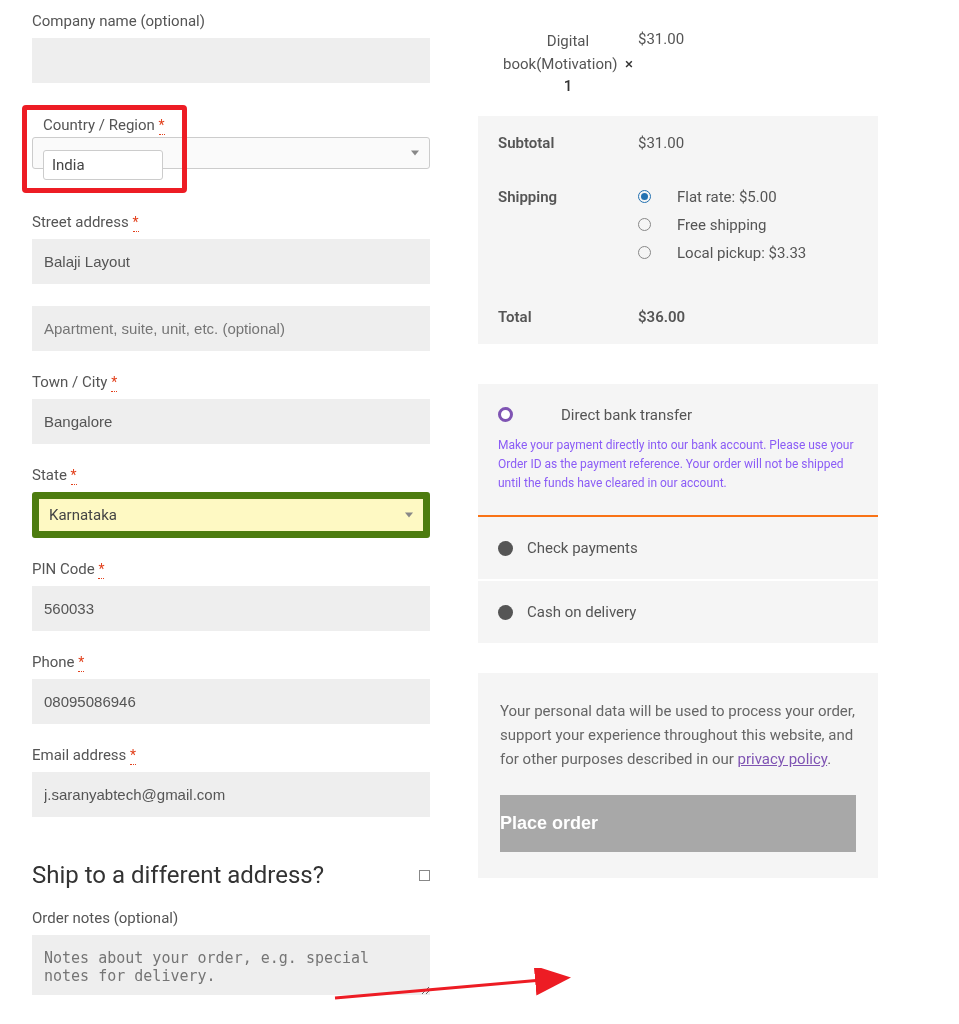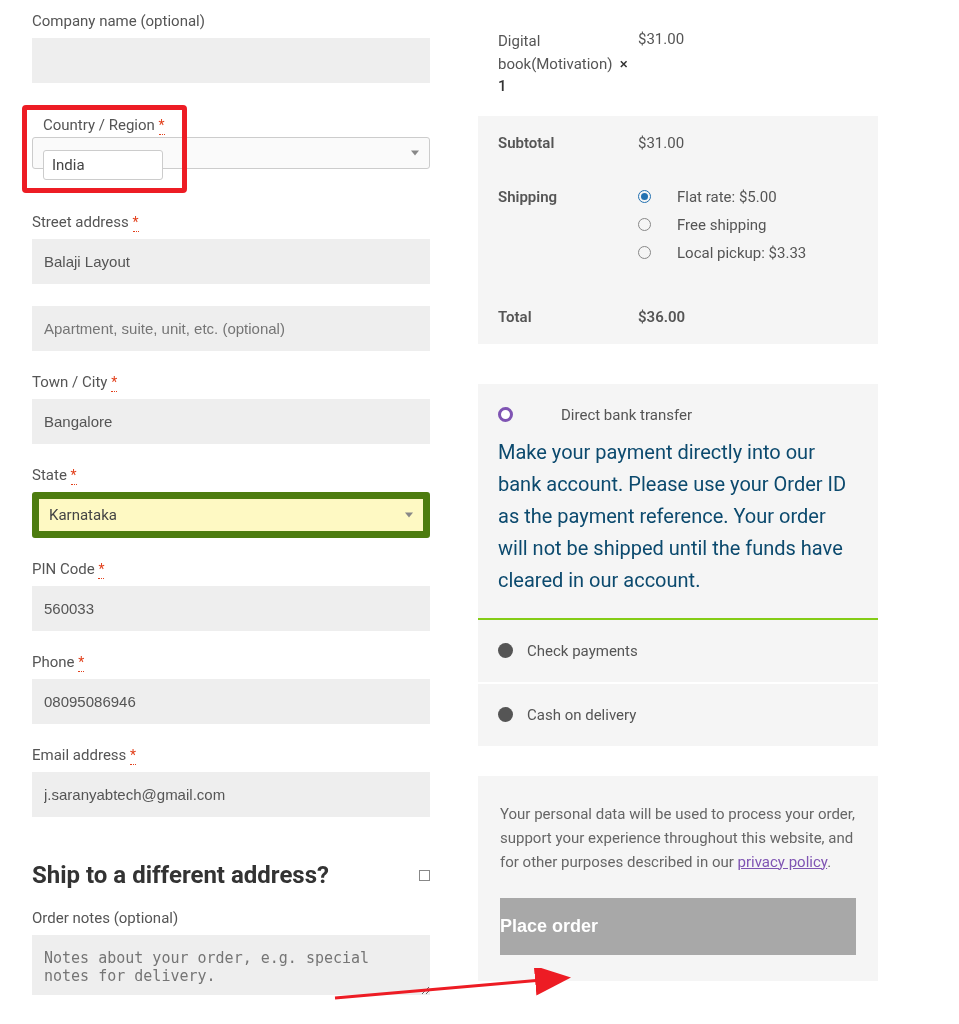--- a/index.html
+++ b/index.html
@@ -84,21 +84,21 @@
     font-size: 15px;
     color: #444;
     margin-top: 16px;
   }
   .select-full {
     position: relative;
   }
   .country-row { position: relative; }
   h3.ship-heading {
     font-size: 24px;
-    font-weight: 700;
+    font-weight: 400;
     color: #333;
     margin: 44px 0 20px 0;
     display: flex;
     justify-content: space-between;
     align-items: center;
   }
   .ship-checkbox {
     width: 11px; height: 11px;
     border: 1px solid #888;
     background: #fff;
@@ -107,21 +107,21 @@
   
   .order-table { width: 100%; }
   .order-row {
     display: flex;
     padding: 18px 20px;
   }
   .order-row.alt { background: #f5f5f5; }
   .order-label { width: 140px; color: #555; font-size: 15px; }
   .order-label.bold { font-weight: 600; }
   .order-value { flex: 1; color: #555; font-size: 15px; }
-  .product-name { line-height: 1.5; }
+  .product-name { line-height: 1.5; text-align: center; }
   .qty { color: #333; font-weight: 500; }
   .ship-options .opt {
     display: flex;
     align-items: center;
     gap: 26px;
     margin-bottom: 10px;
     font-size: 15px;
     color: #555;
   }
   .radio {
@@ -165,24 +165,24 @@
     border-radius: 50%;
     background: #555;
     flex-shrink:0;
   }
   .pay-radio.sel {
     background: #fff;
     border: 3px solid #7f54b3;
   }
   .payment-desc {
     padding: 0 20px 22px 20px;
-    font-size: 20px;
-    color: #0c4a6e;
+    font-size: 12px;
+    color: #8b5cf6;
     line-height: 1.6;
-    border-bottom: 2px solid #84cc16;
+    border-bottom: 2px solid #f97316;
   }
 
   .privacy-box {
     background: #f5f5f5;
     margin-top: 30px;
     padding: 26px 22px;
   }
   .privacy-text {
     font-size: 15px;
     color: #666;

